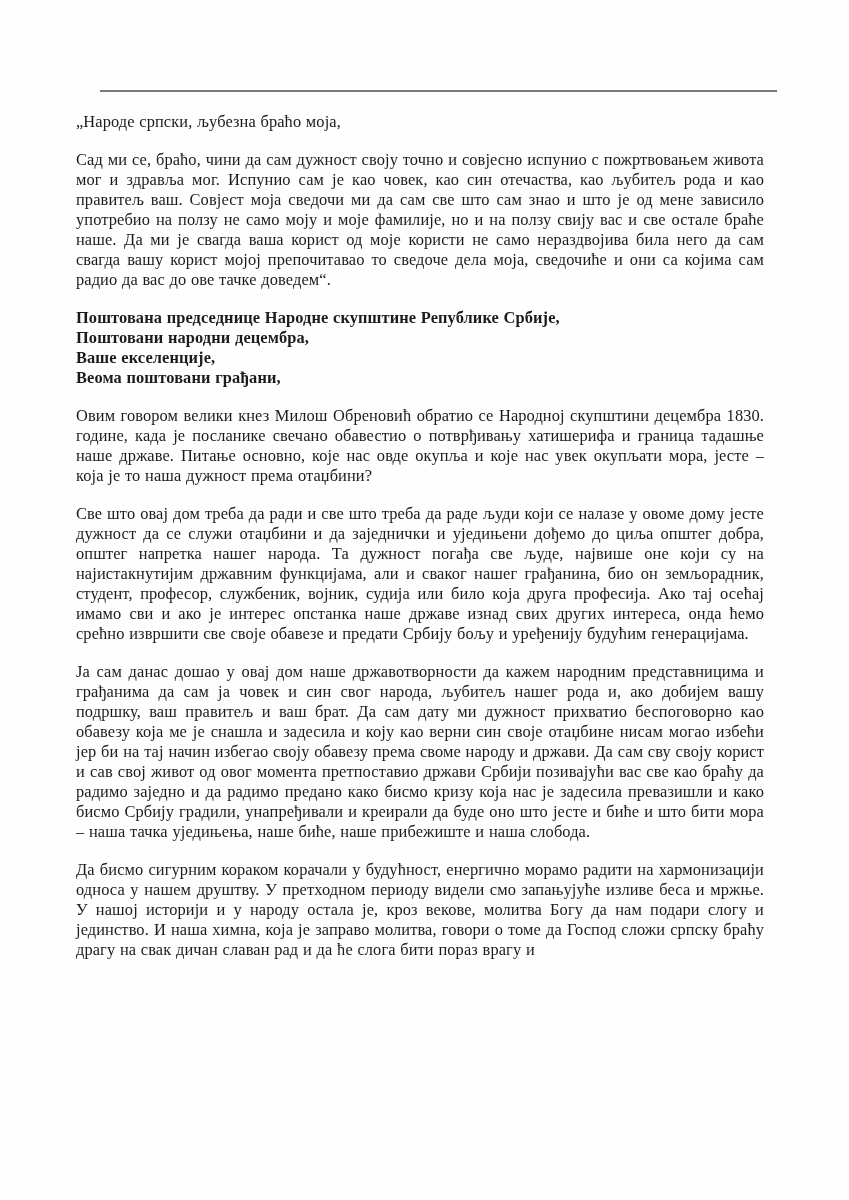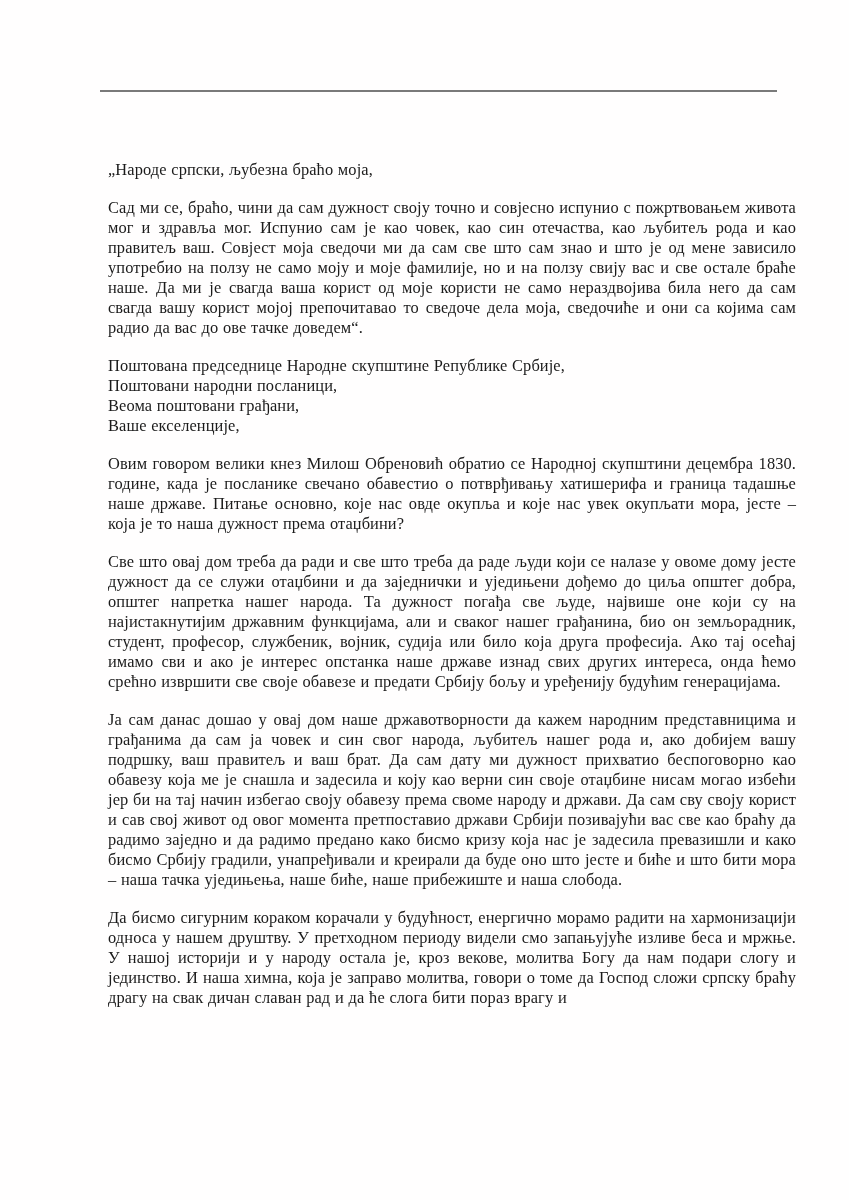--- a/index.html
+++ b/index.html
@@ -18,37 +18,37 @@
   .header-rule {
     position: absolute;
     left: 100px;
     top: 90px;
     width: 677px;
     height: 2px;
     background: #7a7a7a;
   }
   .doc-body {
     position: absolute;
-    left: 108px;
+    left: 76px;
     top: 112px;
     width: 688px;
     color: #1b1b1b;
     font-size: 16.4px;
     line-height: 20px;
     text-align: justify;
     letter-spacing: 0.1px;
     word-spacing: 0.5px;
-    margin-top: 48px;
   }
   .doc-body p {
     margin: 0 0 18px 0;
   }
   .salutations {
     margin: 0 0 18px 0;
     text-align: left;
+    font-weight: bold;
   }
   .salutations .sal-line {
     display: block;
   }
   .bottom-clip {
     position: absolute;
     left: 0;
     top: 1125px;
     width: 849px;
     height: 75px;
@@ -63,23 +63,23 @@
   <div class="header-rule"></div>
 
   <div class="doc-body">
 
     <p>„Народе српски, љубезна браћо моја,</p>
 
     <p>Сад ми се, браћо, чини да сам дужност своју точно и совјесно испунио с пожртвовањем живота мог и здравља мог. Испунио сам је као човек, као син отечаства, као љубитељ рода и као правитељ ваш. Совјест моја сведочи ми да сам све што сам знао и што је од мене зависило употребио на ползу не само моју и моје фамилије, но и на ползу свију вас и све остале браће наше. Да ми је свагда ваша корист од моје користи не само нераздвојива била него да сам свагда вашу корист мојој препочитавао то сведоче дела моја, сведочиће и они са којима сам радио да вас до ове тачке доведем“.</p>
 
     <div class="salutations">
       <span class="sal-line">Поштована председнице Народне скупштине Републике Србије,</span>
-      <span class="sal-line">Поштовани народни посланици,</span>
+      <span class="sal-line">Поштовани народни децембра,</span>
+      <span class="sal-line">Ваше екселенције,</span>
       <span class="sal-line">Веома поштовани грађани,</span>
-      <span class="sal-line">Ваше екселенције,</span>
     </div>
 
     <p>Овим говором велики кнез Милош Обреновић обратио се Народној скупштини децембра 1830. године, када је посланике свечано обавестио о потврђивању хатишерифа и граница тадашње наше државе. Питање основно, које нас овде окупља и које нас увек окупљати мора, јесте – која је то наша дужност према отаџбини?</p>
 
     <p>Све што овај дом треба да ради и све што треба да раде људи који се налазе у овоме дому јесте дужност да се служи отаџбини и да заједнички и уједињени дођемо до циља општег добра, општег напретка нашег народа. Та дужност погађа све људе, највише оне који су на најистакнутијим државним функцијама, али и сваког нашег грађанина, био он земљорадник, студент, професор, службеник, војник, судија или било која друга професија. Ако тај осећај имамо сви и ако је интерес опстанка наше државе изнад свих других интереса, онда ћемо срећно извршити све своје обавезе и предати Србију бољу и уређенију будућим генерацијама.</p>
 
 
     <p>Ја сам данас дошао у овај дом наше државотворности да кажем народним представницима и грађанима да сам ја човек и син свог народа, љубитељ нашег рода и, ако добијем вашу подршку, ваш правитељ и ваш брат. Да сам дату ми дужност прихватио беспоговорно као обавезу која ме је снашла и задесила и коју као верни син своје отаџбине нисам могао избећи јер би на тај начин избегао своју обавезу према своме народу и држави. Да сам сву своју корист и сав свој живот од овог момента претпоставио држави Србији позивајући вас све као браћу да радимо заједно и да радимо предано како бисмо кризу која нас је задесила превазишли и како бисмо Србију градили, унапређивали и креирали да буде оно што јесте и биће и што бити мора – наша тачка уједињења, наше биће, наше прибежиште и наша слобода.</p>
 
 

